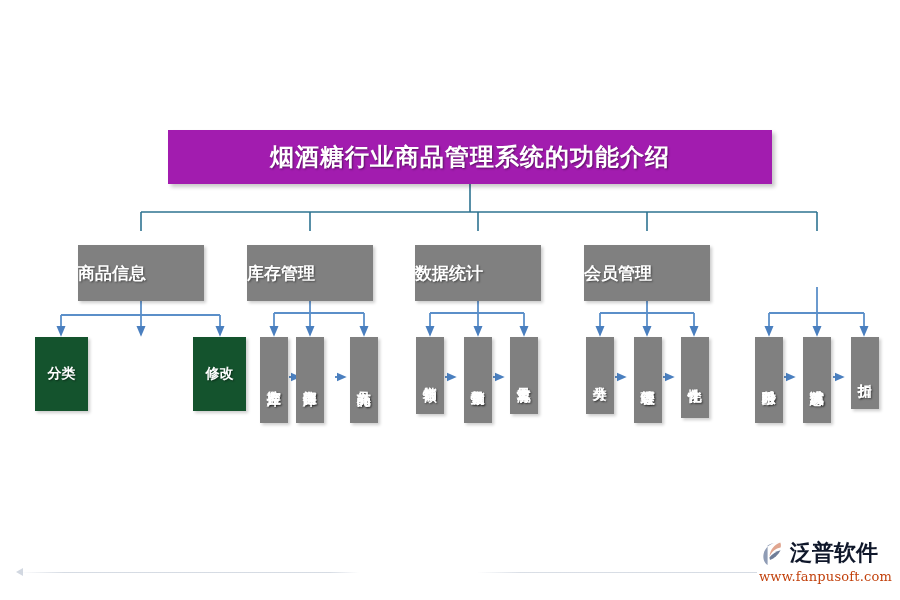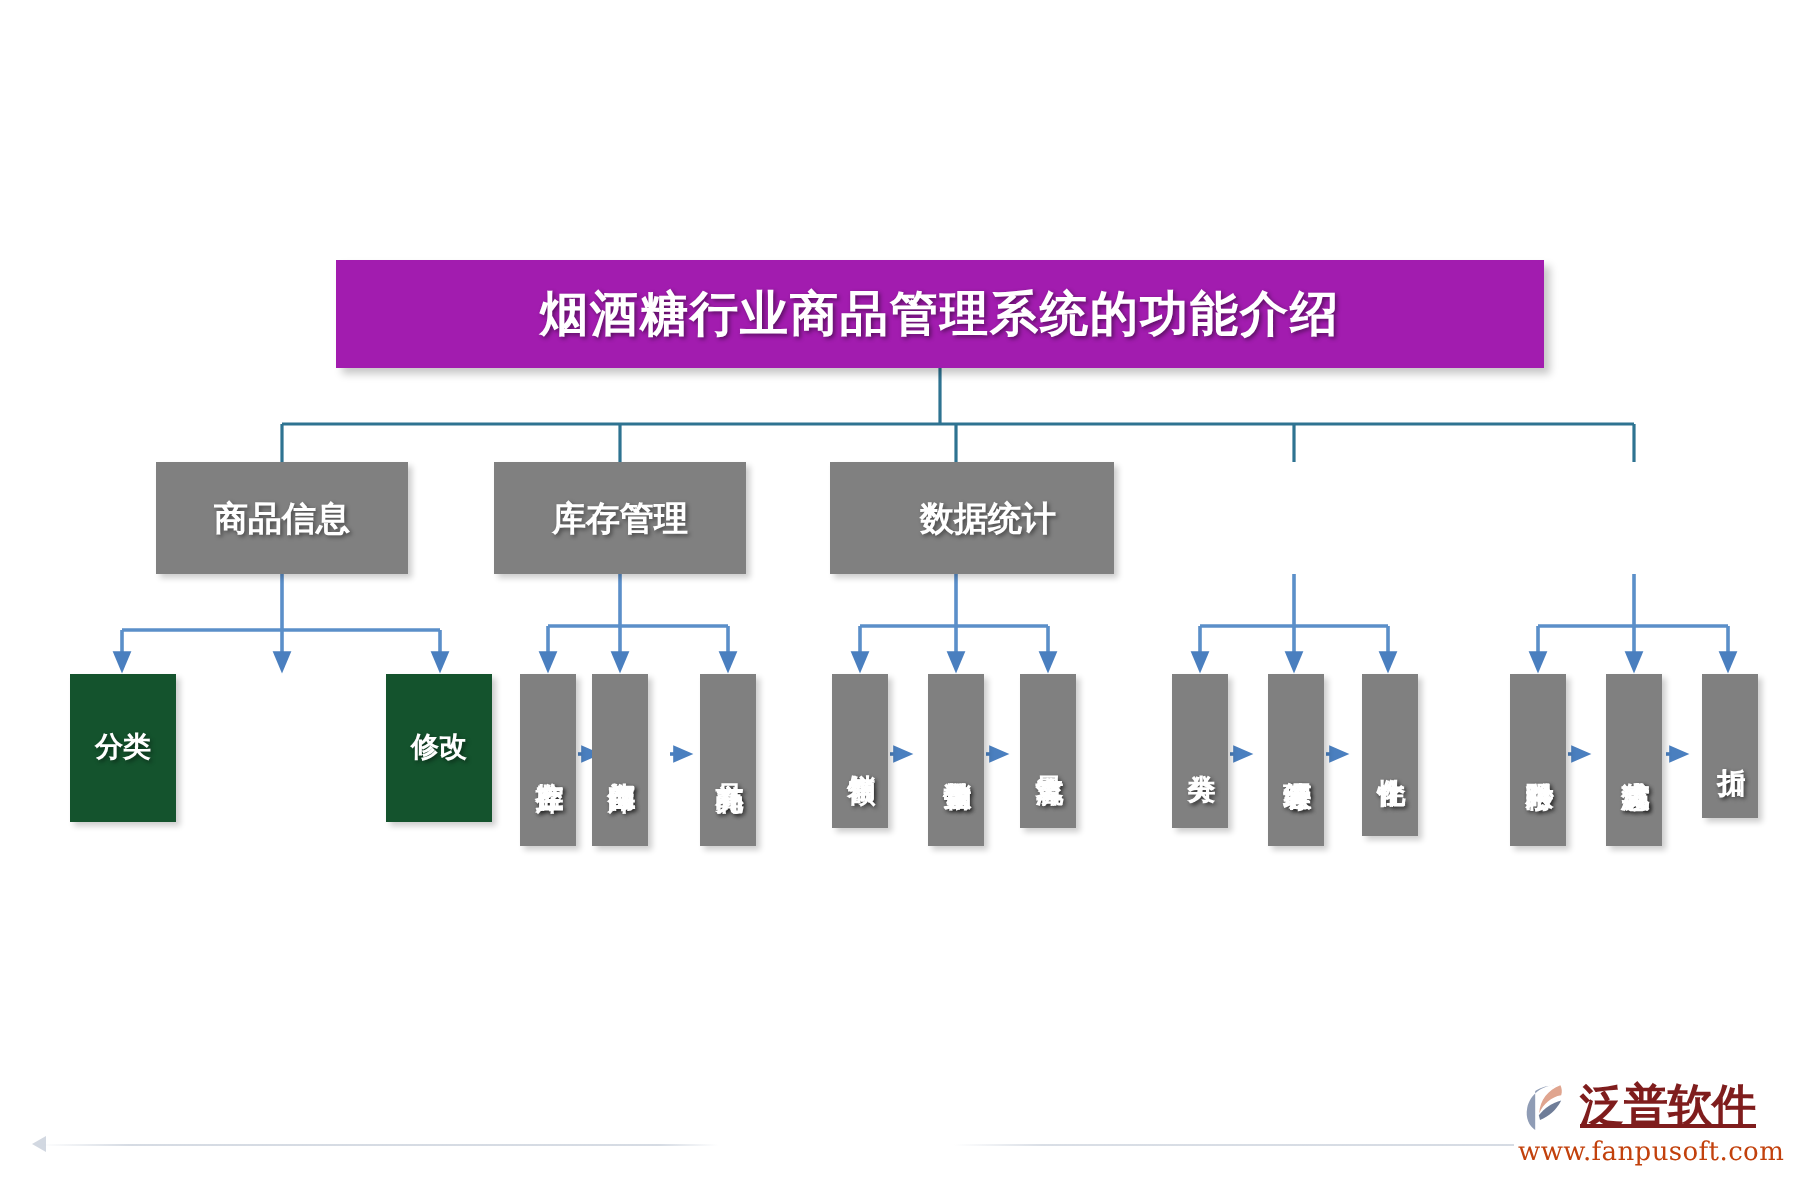--- a/index.html
+++ b/index.html
@@ -42,27 +42,27 @@
     color: #ffffff;
     font-size: 24px;
     font-weight: bold;
     letter-spacing: 1px;
     text-shadow: 1px 1px 2px rgba(0,0,0,0.45);
     white-space: nowrap;
   }
   
   .lvl2 {
     position: absolute;
-    top: 231px;
+    top: 245px;
     width: 126px;
     height: 56px;
     background: #808080;
     display: flex;
     align-items: center;
-    justify-content: center;
+    justify-content: flex-start;
     box-shadow: 2px 2px 3px rgba(0,0,0,0.20);
   }
   .lvl2 .txt {
     color: #ffffff;
     font-size: 17px;
     font-weight: bold;
     text-shadow: 1px 1px 2px rgba(0,0,0,0.45);
     white-space: nowrap;
   }
   
@@ -118,26 +118,25 @@
     align-items: center;
     height: 34px;
   }
   .logo-mark {
     width: 30px;
     height: 30px;
     margin-right: 3px;
     flex: none;
   }
   .logo-word {
-    color: #7f1d1d;
+    color: #0f172a;
     font-size: 22px;
     font-weight: bold;
     letter-spacing: 0px;
     white-space: nowrap;
-    text-decoration: underline;
   }
   .logo-url {
     color: #c2410c;
     font-family: "DejaVu Serif", "Liberation Serif", serif;
     font-size: 13px;
     letter-spacing: 0.2px;
     margin-top: -1px;
     margin-left: 2px;
     white-space: nowrap;
   }
@@ -239,22 +238,25 @@
   <div class="title-box">
     <span class="txt">烟酒糖行业商品管理系统的功能介绍</span>
   </div>
 
   <div class="lvl2" style="left:78px;">
     <span class="txt">商品信息</span>
   </div>
   <div class="lvl2" style="left:247px;">
     <span class="txt">库存管理</span>
   </div>
-  <div class="lvl2" style="left:415px;padding-left:16px;">
+  <div class="lvl2" style="left:415px;">
     <span class="txt">数据统计</span>
+  </div>
+  <div class="lvl2" style="left:584px;">
+    <span class="txt">会员管理</span>
   </div>
 
   <div class="lvl3-orange" style="left:35px;">
     <span class="txt">分类</span>
   </div>
   <div class="lvl3-orange" style="left:193px;">
     <span class="txt">修改</span>
   </div>
 
   <div class="lvl3-gray" style="left:260px; height:86px;">

